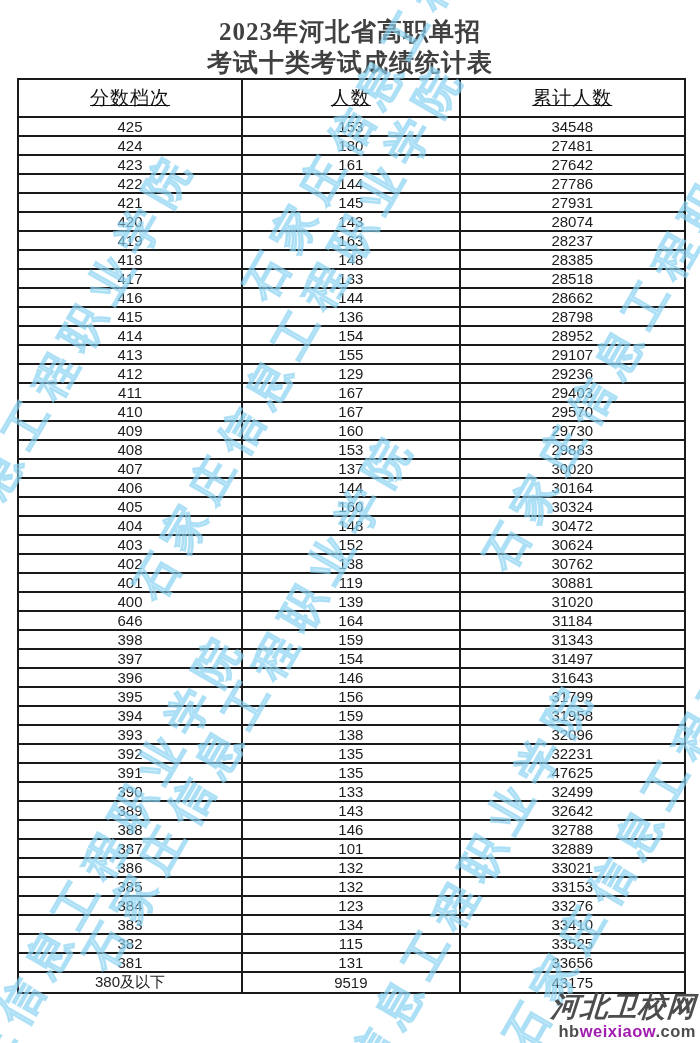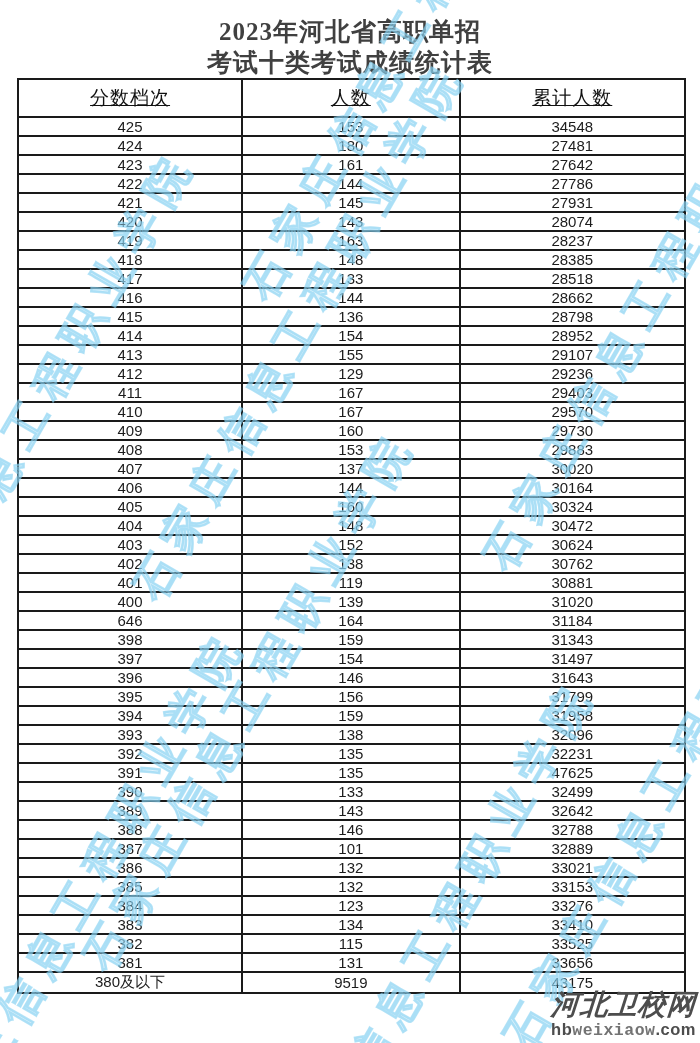--- a/index.html
+++ b/index.html
@@ -373,14 +373,14 @@
     <div class="watermark-text" style="left: 30px; top: 420px;">石家庄信息工程职业学院</div>
     <div class="watermark-text" style="left: 650px; top: 300px;">石家庄信息工程职业学院</div>
     <div class="watermark-text" style="left: 250px; top: 700px;">石家庄信息工程职业学院</div>
     <div class="watermark-text" style="left: 80px; top: 900px;">石家庄信息工程职业学院</div>
     <div class="watermark-text" style="left: 430px; top: 950px;">石家庄信息工程职业学院</div>
     <div class="watermark-text" style="left: 670px; top: 780px;">石家庄信息工程职业学院</div>
   </div>
 
 <div class="site-logo">
   <span class="logo-cn" style="color: rgb(77, 77, 77);">河北卫校网</span>
-  <span class="logo-domain"><span style="color: rgb(77, 77, 77); margin-top: 12px;">hb</span><span style="color: #737373; font-family: Liberation Mono, monospace;">weixiaow</span><span style="color: rgb(77, 77, 77);">.com</span></span>
+  <span class="logo-domain"><span style="color: rgb(77, 77, 77); margin-top: 12px;">hb</span><span style="color: #a21caf;">weixiaow</span><span style="color: rgb(77, 77, 77);">.com</span></span>
 </div>
 
 </body></html>

